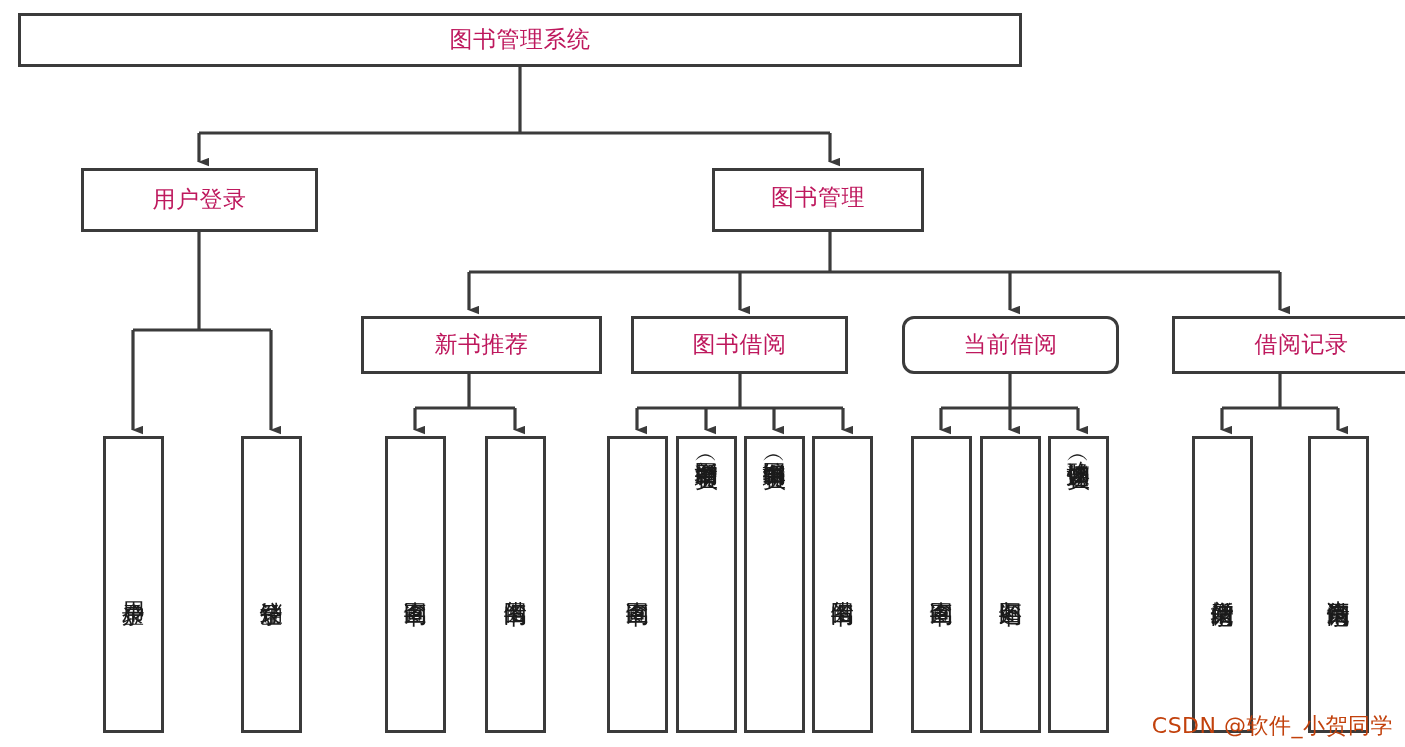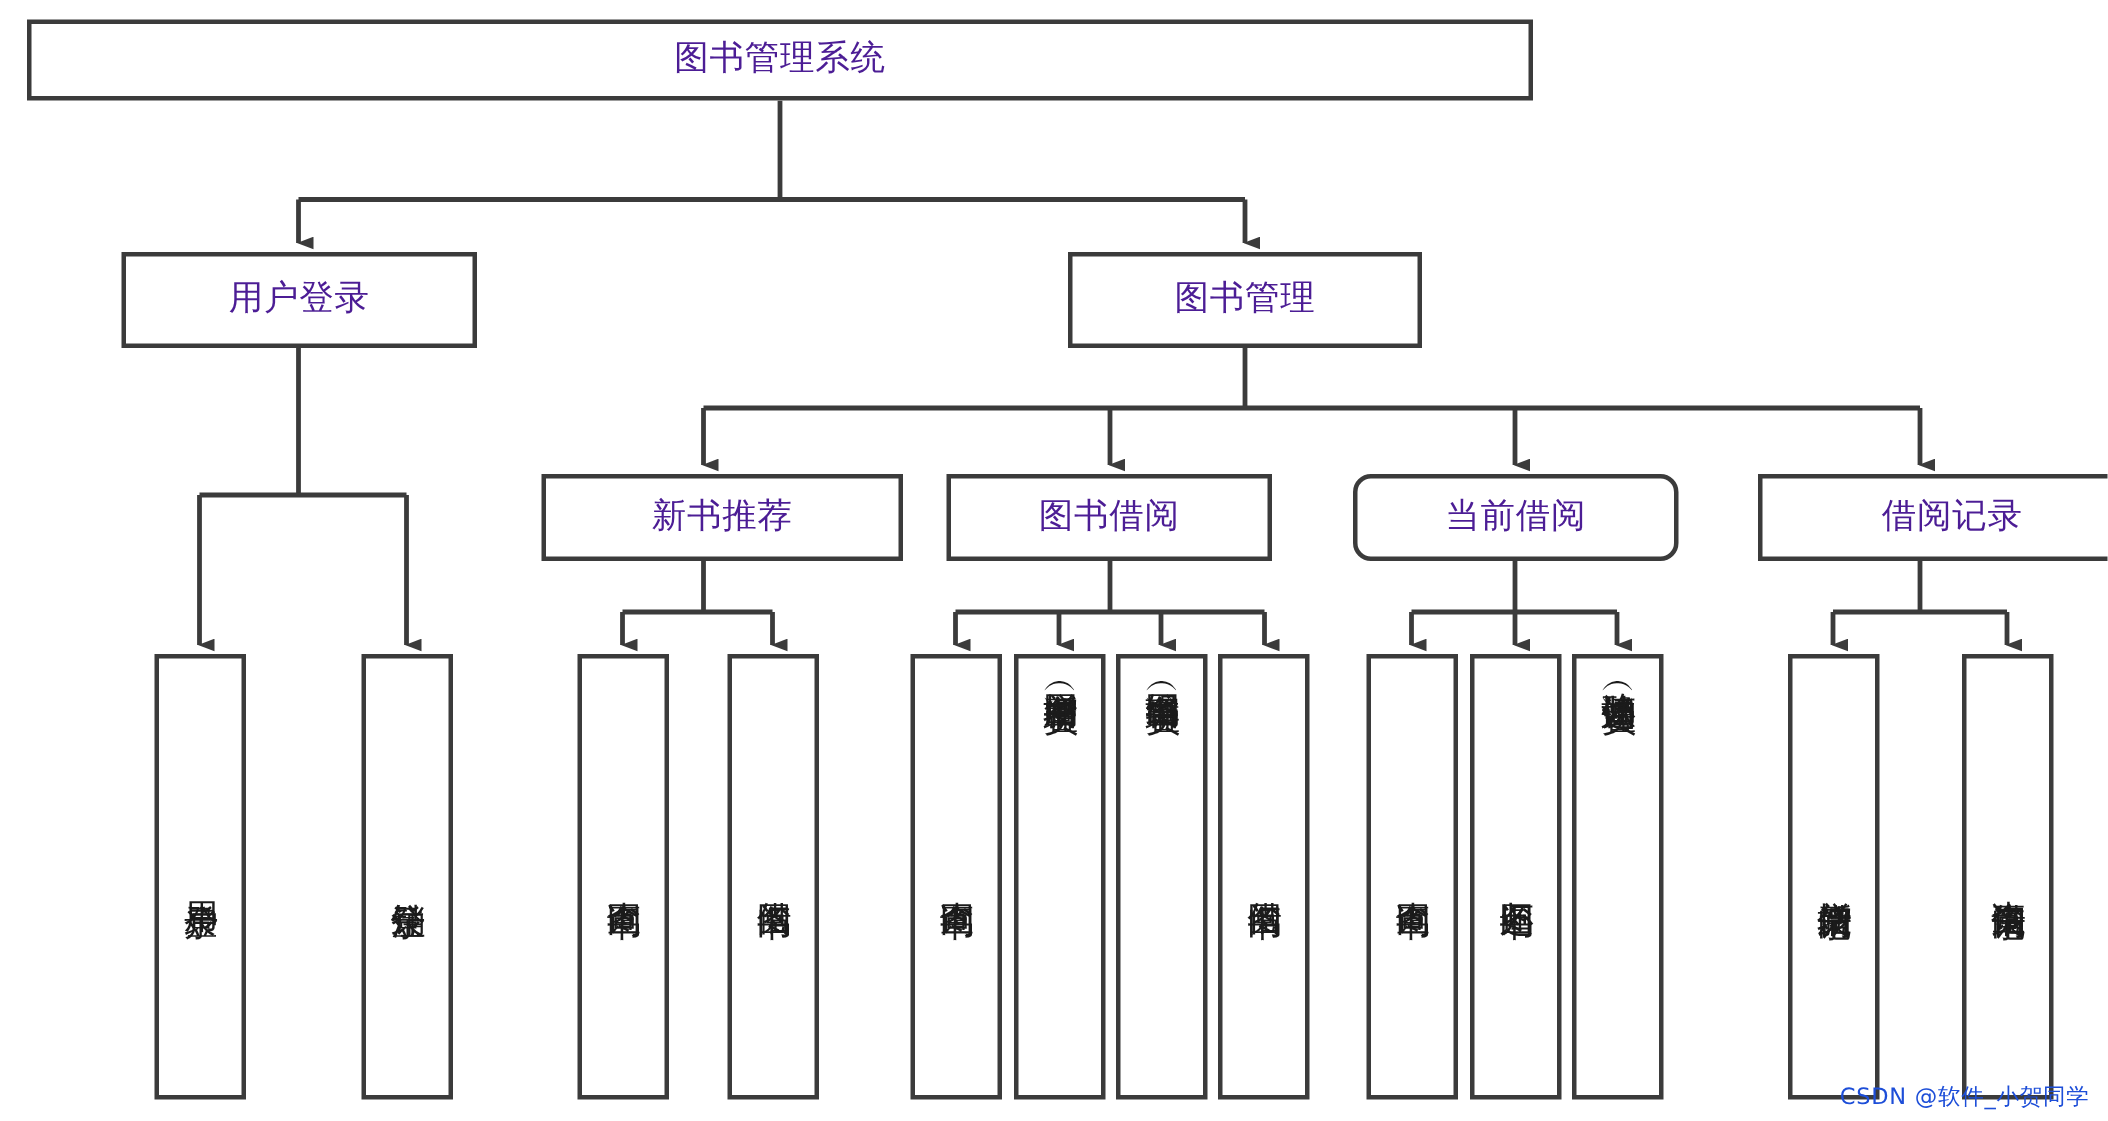--- a/index.html
+++ b/index.html
@@ -34,21 +34,21 @@
     box-sizing: border-box;
     background: #ffffff;
     border: 3px solid #3b3b3b;
     display: flex;
     align-items: center;
     justify-content: center;
   }
   .node-label-h {
     font-size: 23px;
     line-height: 1.1;
-    color: #4c1d95;
+    color: #be185d;
     letter-spacing: 0.5px;
     white-space: nowrap;
     text-align: center;
   }
   .node-box.leaf {
     align-items: flex-start;
     justify-content: center;
     padding-top: 4px;
   }
   .node-label-v {
@@ -63,22 +63,22 @@
     max-height: 285px;
   }
   .node-box.leaf.centered {
     align-items: center;
     padding-top: 0;
   }
   .watermark {
     position: absolute;
     right: 12px;
     bottom: 6px;
-    font-size: 15px;
-    color: #1d4ed8;
+    font-size: 22px;
+    color: #c2410c;
     letter-spacing: 0.5px;
     white-space: nowrap;
     pointer-events: none;
   }
 </style>
 </head>
 <body>
 
 <div id="diagram-root">
 
@@ -133,21 +133,21 @@
     </g>
   </svg>
 
   <div class="node-box" style="left:18px; top:13px; width:1004px; height:54px;">
     <span class="node-label-h">图书管理系统</span>
   </div>
 
   <div class="node-box" style="left:81px; top:168px; width:237px; height:64px;">
     <span class="node-label-h">用户登录</span>
   </div>
-  <div class="node-box" style="left:712px; top:168px; width:236px; height:64px;">
+  <div class="node-box" style="left:712px; top:168px; width:212px; height:64px;font-family:Liberation Mono, monospace;">
     <span class="node-label-h">图书管理</span>
   </div>
 
   <div class="node-box" style="left:361px; top:316px; width:241px; height:58px;">
     <span class="node-label-h">新书推荐</span>
   </div>
   <div class="node-box" style="left:631px; top:316px; width:217px; height:58px;justify-content:center;">
     <span class="node-label-h">图书借阅</span>
   </div>
   <div class="node-box" style="left:902px; top:316px; width:217px; height:58px;border-radius:12px;">

